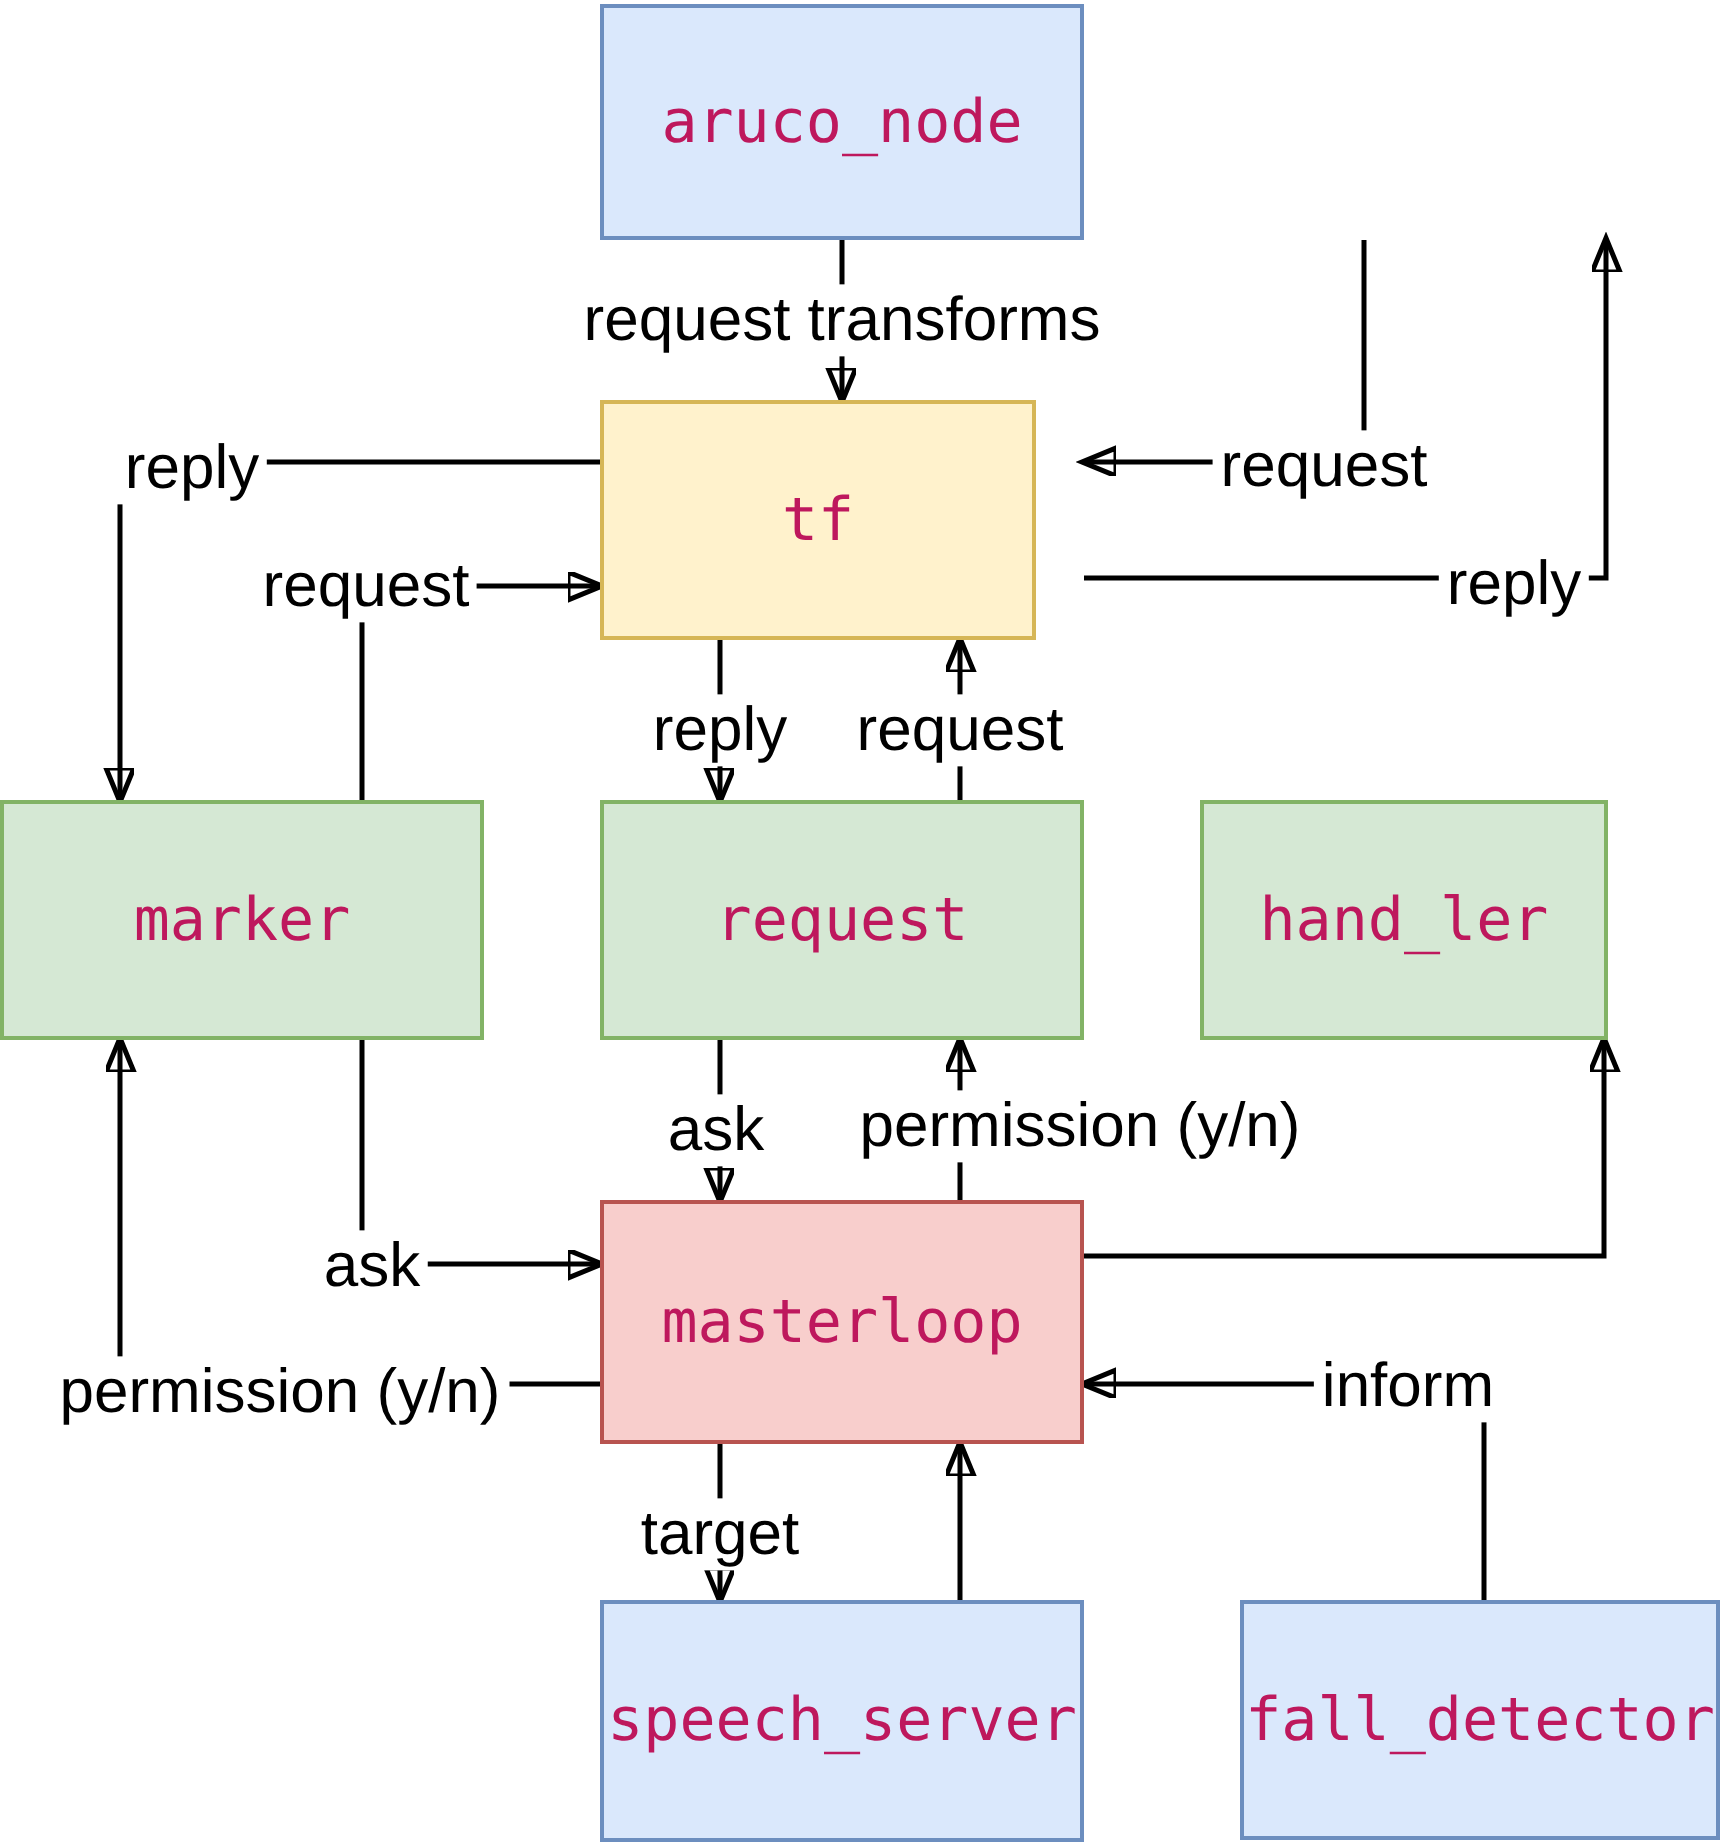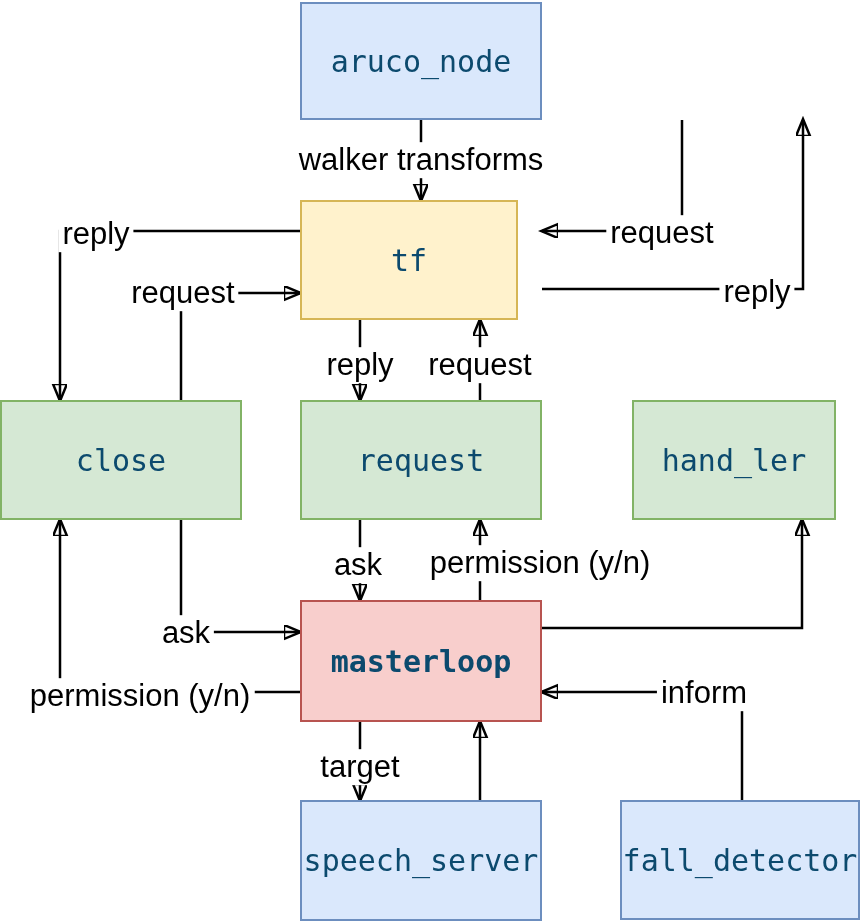--- a/index.html
+++ b/index.html
@@ -2,28 +2,28 @@
 <html><head>
 <meta charset="utf-8">
 <style>
   html,body{margin:0;padding:0;background:#ffffff;}
   .canvas{position:relative;width:862px;height:922px;background:#ffffff;overflow:hidden;}
   svg.edges{position:absolute;left:0;top:0;width:862px;height:922px;}
   svg.edges path{stroke:#000000;stroke-width:2.5;fill:none;}
   .node{
     position:absolute;display:flex;align-items:center;justify-content:center;
     border:2px solid #000;box-sizing:border-box;
-    font-family:"DejaVu Sans Mono",monospace;font-size:30px;color:#0c4a6e;
+    font-family:"DejaVu Sans Mono",monospace;font-size:30px;color:#be185d;
     white-space:nowrap;
   }
   .node.blue  {background:#dae8fc;border-color:#6c8ebf;}
   .node.purple{background:#e1d5e7;border-color:#9673a6;}
   .node.yellow{background:#fff2cc;border-color:#d6b656;}
   .node.green {background:#d5e8d4;border-color:#82b366;}
-  .node.red   {background:#f8cecc;border-color:#b85450;font-weight:bold;}
+  .node.red   {background:#f8cecc;border-color:#b85450;}
   .edge-label{
     position:absolute;transform:translate(-50%,-50%);
     background:#ffffff;padding:0 4px;
     font-family:"Liberation Sans",sans-serif;font-size:31px;color:#000;
     white-space:nowrap;line-height:1.15;
   }
 </style>
 </head>
 <body>
 
@@ -67,39 +67,39 @@
     <path d="M480,800 L480,722" marker-end="url(#arrow)"></path>
   </svg>
 
   <div class="node blue" style="left:300px;top:2px;width:242px;height:118px">
       <span>aruco_node</span>
     </div>
   <div class="node yellow" style="left:300px;top:200px;width:218px;height:120px">
       <span>tf</span>
     </div>
   <div class="node green" style="left:0px;top:400px;width:242px;height:120px">
-      <span>close</span>
+      <span>marker</span>
     </div>
   <div class="node green" style="left:300px;top:400px;width:242px;height:120px">
       <span>request</span>
     </div>
-  <div class="node green" style="left:632px;top:400px;width:204px;height:120px">
+  <div class="node green" style="left:600px;top:400px;width:204px;height:120px">
       <span>hand_ler</span>
     </div>
   <div class="node red" style="left:300px;top:600px;width:242px;height:122px">
       <span>masterloop</span>
     </div>
   <div class="node blue" style="left:300px;top:800px;width:242px;height:121px">
       <span>speech_server</span>
     </div>
   <div class="node blue" style="left:620px;top:800px;width:240px;height:120px">
       <span>fall_detector</span>
     </div>
 
-  <div class="edge-label" style="left:421px;top:160px">walker transforms</div>
+  <div class="edge-label" style="left:421px;top:160px">request transforms</div>
   <div class="edge-label" style="left:662px;top:233px">request</div>
   <div class="edge-label" style="left:757px;top:292px">reply</div>
   <div class="edge-label" style="left:96px;top:234px">reply</div>
   <div class="edge-label" style="left:183px;top:293px">request</div>
   <div class="edge-label" style="left:360px;top:365px">reply</div>
   <div class="edge-label" style="left:480px;top:365px">request</div>
   <div class="edge-label" style="left:358px;top:565px">ask</div>
   <div class="edge-label" style="left:540px;top:563px">permission (y/n)</div>
   <div class="edge-label" style="left:186px;top:633px">ask</div>
   <div class="edge-label" style="left:140px;top:696px">permission (y/n)</div>

